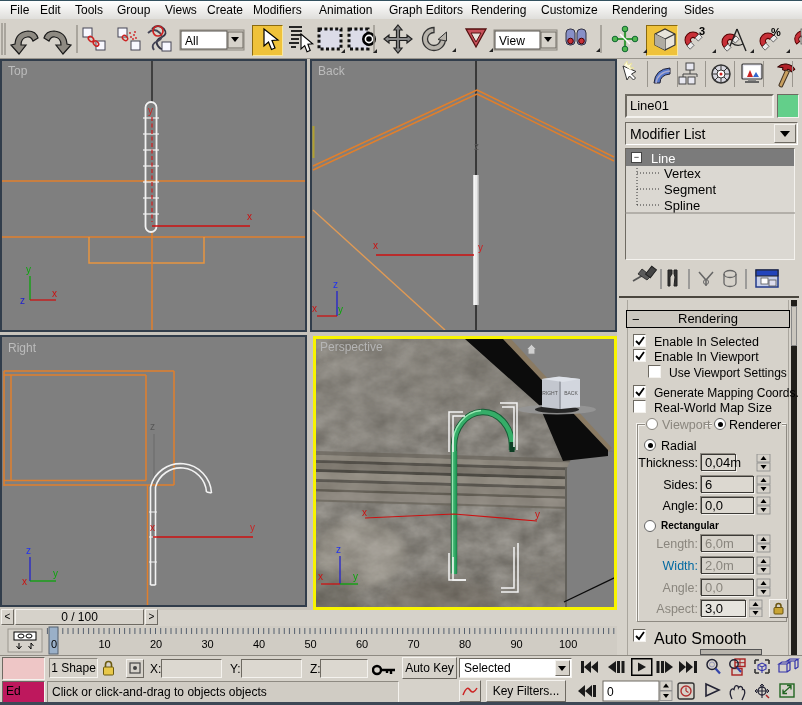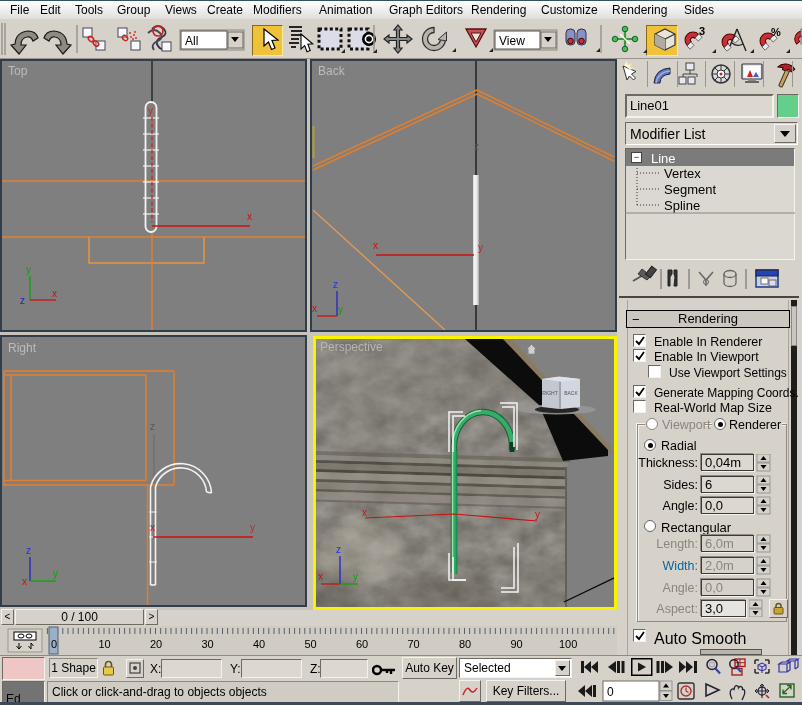--- a/index.html
+++ b/index.html
@@ -513,21 +513,21 @@
     <text x="459.0" y="22" font-size="11" fill="#000">80</text>
     <text x="510.5" y="22" font-size="11" fill="#000">90</text>
     <text x="559.0" y="22" font-size="11" fill="#000">100</text>
 <rect x="49" y="1" width="9" height="27" fill="#9ab0c8" stroke="#55606e" stroke-width="1"></rect>
 <text x="51" y="22" font-size="11" fill="#000">0</text>
 </svg>
 
 <div class="abs" style="left:0;top:655px;width:802px;height:50px;background:#d6d2ca;border-top:1px solid #8e8a82;"></div>
 
 <div class="abs" style="left:2px;top:657px;width:43px;height:23px;background:#eec6c6;border:1px solid;border-color:#6e6a62 #f4f2ee #f4f2ee #6e6a62;"></div>
-<div class="abs" style="left:2px;top:681px;width:43px;height:22px;background:#737373;border:1px solid;border-color:#6e6a62 #f4f2ee #f4f2ee #6e6a62;font-size:12px;padding:10px 0 0 3px;">Ed</div>
+<div class="abs" style="left:2px;top:681px;width:43px;height:22px;background:#be185d;border:1px solid;border-color:#6e6a62 #f4f2ee #f4f2ee #6e6a62;font-size:12px;padding:2px 0 0 3px;">Ed</div>
 
 <div class="abs" style="left:49px;top:658px;width:49px;height:20px;border:1px solid;border-color:#8e8a82 #f4f2ee #f4f2ee #8e8a82;font-size:12px;text-align:center;line-height:18px;">1 Shape</div>
 <svg class="abs" style="left:101px;top:660px;" width="15" height="17" viewBox="0 0 15 17">
     <rect x="2.5" y="7" width="10" height="8" rx="1" fill="#e8c84a" stroke="#6a5a10" stroke-width="1"></rect>
     <path d="M4.5,7 V4.5 a3,3 0 0 1 6,0 V7" fill="none" stroke="#6a5a10" stroke-width="1.6"></path>
   </svg>
 <div class="abs btn" style="left:126px;top:659px;width:18px;height:19px;"></div>
 <svg class="abs" style="left:129px;top:662px;" width="13" height="13">
     <rect x="1" y="1" width="10" height="10" fill="none" stroke="#444" stroke-width="1.2"></rect>
     <circle cx="6" cy="6" r="2" fill="#444"></circle>
@@ -740,21 +740,21 @@
 <div class="abs" style="left:627px;top:300px;width:1px;height:355px;background:#a9a59d;"></div>
 <div class="abs" style="left:788px;top:300px;width:1px;height:355px;background:#a9a59d;"></div>
 
 <div class="abs" style="left:626px;top:310px;width:164px;height:18px;border:1px solid #000;background:#cbc7bf;font-size:13px;text-align:center;line-height:16px;">Rendering</div>
 <div class="abs" style="left:632px;top:312px;font-size:13px;">−</div>
 
 <div class="cb" style="left:633px;top:334px;"></div>
 <svg class="abs" style="left:634px;top:335px;" width="12" height="12">
     <path d="M2,6 l3,3 l5,-7" fill="none" stroke="#000" stroke-width="1.8"></path>
   </svg>
-<div class="abs" style="left:654px;top:335px;font-size:12.5px;">Enable In Renderer</div>
+<div class="abs" style="left:654px;top:335px;font-size:12.5px;">Enable In Selected</div>
 <div class="cb" style="left:633px;top:349px;"></div>
 <svg class="abs" style="left:634px;top:350px;" width="12" height="12">
     <path d="M2,6 l3,3 l5,-7" fill="none" stroke="#000" stroke-width="1.8"></path>
   </svg>
 <div class="abs" style="left:654px;top:350px;font-size:12.5px;">Enable In Viewport</div>
 <div class="cb" style="left:648px;top:365px;"></div>
 <div class="abs" style="left:669px;top:366px;font-size:12px;">Use Viewport Settings</div>
 <div class="cb" style="left:633px;top:385px;"></div>
 <svg class="abs" style="left:634px;top:386px;" width="12" height="12">
     <path d="M2,6 l3,3 l5,-7" fill="none" stroke="#000" stroke-width="1.8"></path>
@@ -771,28 +771,28 @@
 <div class="abs" style="left:662px;top:418px;font-size:12.5px;color:#8a867e;">Viewport</div>
 <div class="abs" style="left:714px;top:418px;width:12px;height:12px;border-radius:50%;background:#fff;border:1px solid #666;"></div>
 <div class="abs" style="left:718px;top:422px;width:5px;height:5px;border-radius:50%;background:#000;"></div>
 <div class="abs" style="left:729px;top:418px;font-size:12.5px;">Renderer</div>
 
 <div class="abs" style="left:644px;top:439px;width:12px;height:12px;border-radius:50%;background:#fff;border:1px solid #666;"></div>
 <div class="abs" style="left:648px;top:443px;width:5px;height:5px;border-radius:50%;background:#000;"></div>
 <div class="abs" style="left:661px;top:439px;font-size:12.5px;">Radial</div>
 
 <div class="abs" style="left:628px;top:456px;width:70px;font-size:12.5px;text-align:right;">Thickness:</div>
-<div class="abs field" style="left:701px;top:454px;width:53px;height:17px;font-size:13px;padding-left:3px;background:#dcd8d0;">0,04m</div>
+<div class="abs field" style="left:701px;top:454px;width:35px;height:17px;font-size:13px;padding-left:3px;background:#dcd8d0;">0,04m</div>
 <div class="abs" style="left:628px;top:478px;width:70px;font-size:12.5px;text-align:right;">Sides:</div>
 <div class="abs field" style="left:701px;top:476px;width:53px;height:17px;font-size:13px;padding-left:3px;background:#dcd8d0;">6</div>
 <div class="abs" style="left:628px;top:499px;width:70px;font-size:12.5px;text-align:right;">Angle:</div>
 <div class="abs field" style="left:701px;top:497px;width:53px;height:17px;font-size:13px;padding-left:3px;background:#dcd8d0;">0,0</div>
 
 <div class="abs" style="left:644px;top:520px;width:12px;height:12px;border-radius:50%;background:#fff;border:1px solid #666;"></div>
-<div class="abs" style="left:661px;top:520px;font-size:13px;">Rectangular</div>
+<div class="abs" style="left:661px;top:520px;font-size:10px;font-weight:bold;">Rectangular</div>
 
 <div class="abs" style="left:628px;top:537px;width:70px;font-size:12.5px;text-align:right;color:#8a867e;">Length:</div>
 <div class="abs field" style="left:701px;top:535px;width:53px;height:17px;font-size:13px;padding-left:3px;background:#d6d2ca;color:#8a867e;">6,0m</div>
 <div class="abs" style="left:628px;top:559px;width:70px;font-size:12.5px;text-align:right;color:#0369a1;">Width:</div>
 <div class="abs field" style="left:701px;top:557px;width:53px;height:17px;font-size:13px;padding-left:3px;background:#d6d2ca;color:#8a867e;">2,0m</div>
 <div class="abs" style="left:628px;top:581px;width:70px;font-size:12.5px;text-align:right;color:#8a867e;">Angle:</div>
 <div class="abs field" style="left:701px;top:579px;width:53px;height:17px;font-size:13px;padding-left:3px;background:#d6d2ca;color:#8a867e;">0,0</div>
 <div class="abs" style="left:628px;top:602px;width:70px;font-size:12.5px;text-align:right;color:#8a867e;">Aspect:</div>
 <div class="abs field" style="left:701px;top:600px;width:45px;height:17px;font-size:13px;padding-left:3px;background:#e6e4de;">3,0</div>
 

